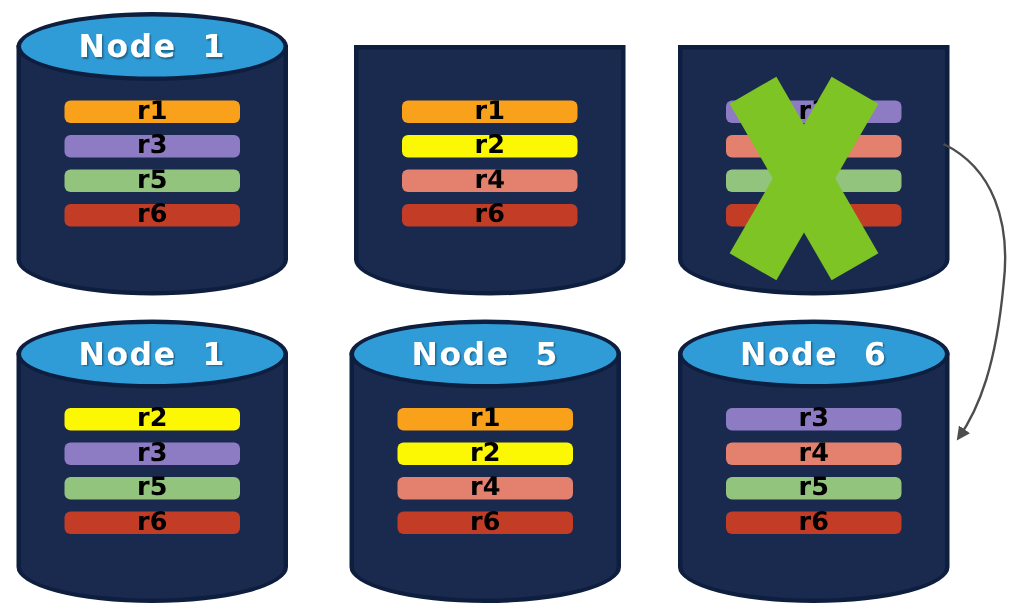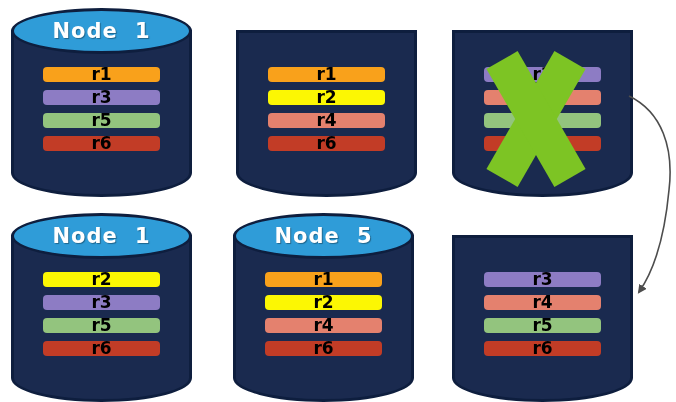--- a/index.html
+++ b/index.html
@@ -178,20 +178,23 @@
     <div class="bars">
       <div class="bar" style="background: rgb(249, 161, 27);">r1</div>
       <div class="bar" style="background: rgb(252, 247, 3);">r2</div>
       <div class="bar" style="background: rgb(228, 129, 110);">r4</div>
       <div class="bar" style="background: rgb(194, 60, 38);">r6</div>
     </div>
   </div>
 
   <div class="cylinder pos-5">
     <div class="cyl-body"></div>
+    <div class="cyl-top">
+      <span class="node-label">Node 6</span>
+    </div>
     <div class="bars">
       <div class="bar" style="background: rgb(141, 124, 196);">r3</div>
       <div class="bar" style="background: rgb(228, 129, 110);">r4</div>
       <div class="bar" style="background: rgb(147, 196, 126);">r5</div>
       <div class="bar" style="background: rgb(194, 60, 38);">r6</div>
     </div>
   </div>
 
   <svg class="arrow-layer" viewBox="0 0 676 402" xmlns="http://www.w3.org/2000/svg">
     <defs>

